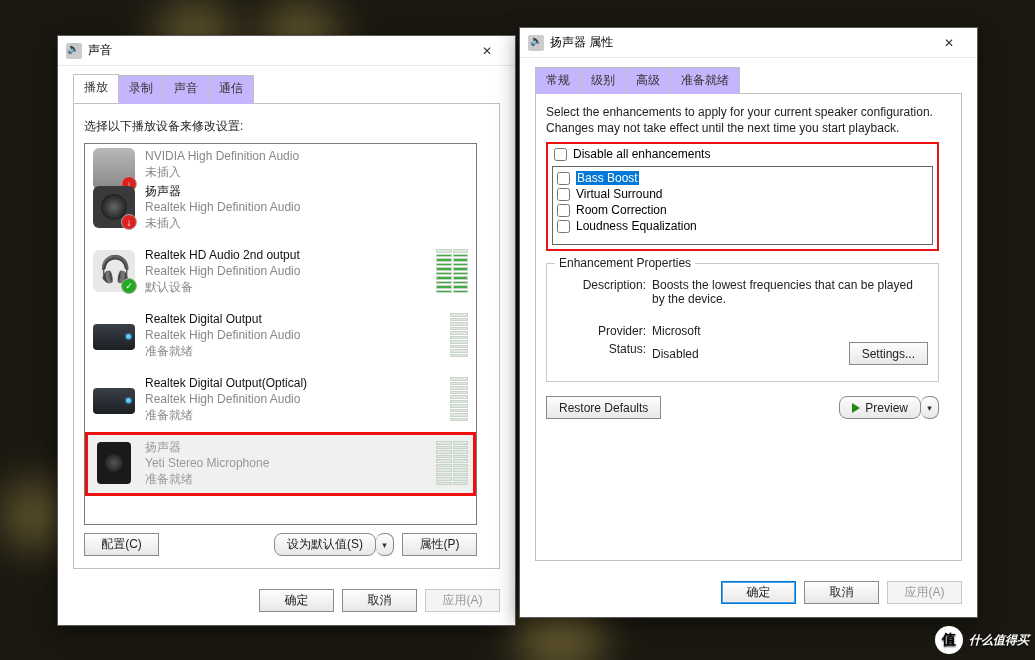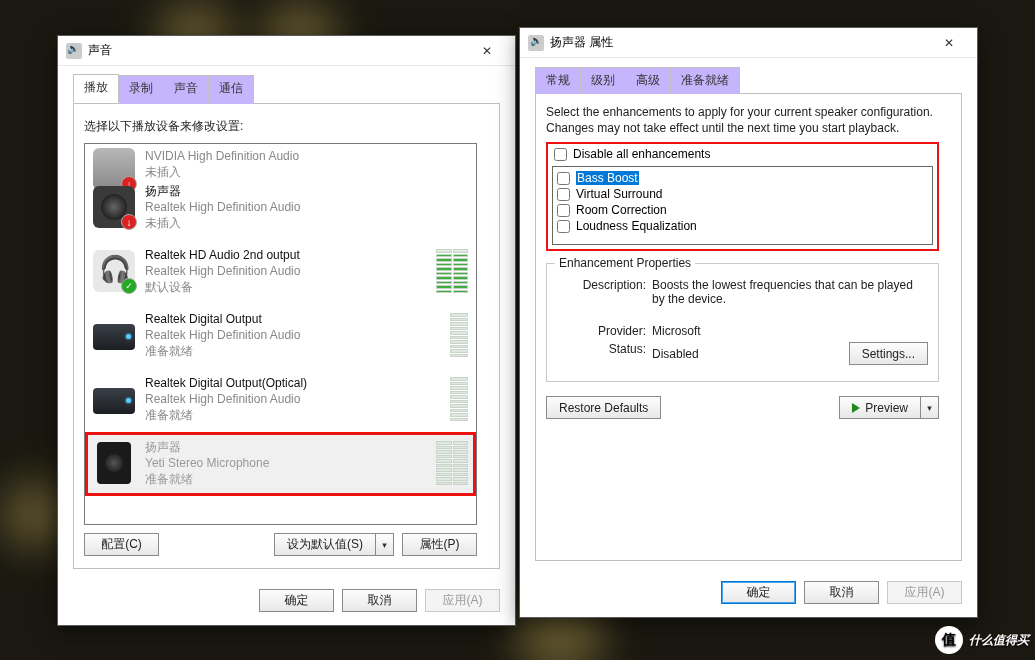--- a/index.html
+++ b/index.html
@@ -63,21 +63,21 @@
   .vumeter.dual .col { display:flex; flex-direction:column-reverse; gap:1px; flex:1; }
   .vumeter.dual .seg { }
   .vumeter .seg.on { background:#3fae3f; }
 
   .btnrow { display:flex; margin-top:8px; justify-content:space-between; align-items:center; }
   .btnrow .rgt { display:flex; gap:8px; align-items:center; }
   .winbtn { min-width:75px; height:23px; padding:0 12px; border:1px solid #8a8a8a; background:linear-gradient(#fdfdfd,#e8e8e8); cursor:pointer; display:inline-flex; align-items:center; justify-content:center; color:#222;}
   .winbtn.default { border:1px solid #0078d7; box-shadow:inset 0 0 0 1px #4aa3e8; }
   .winbtn[disabled]{ color:#999; border-color:#c8c8c8; background:#f4f4f4; cursor:default;}
   .splitbtn { display:inline-flex; }
-  .splitbtn .winbtn { border-radius:0; }
+  .splitbtn .winbtn { border-radius:8px; }
   .splitbtn .drop { min-width:18px; padding:0 3px; border-left:none;}
   .splitbtn .drop::after{content:"▾"; font-size:9px; color:#333;}
 
   .dlg-buttons { display:flex; gap:8px; justify-content:flex-end; padding:10px 15px 0 0; height:46px; border-top:0; }
 
   
   .desc { color:#222; line-height:1.35; margin-bottom:6px; }
   .redbox { border:2px solid #e11; padding:2px 4px 4px 4px; }
   .chkline { display:flex; align-items:center; gap:6px; padding:1px 2px; }
   .chkline input[type=checkbox]{ width:13px;height:13px; margin:0; }

